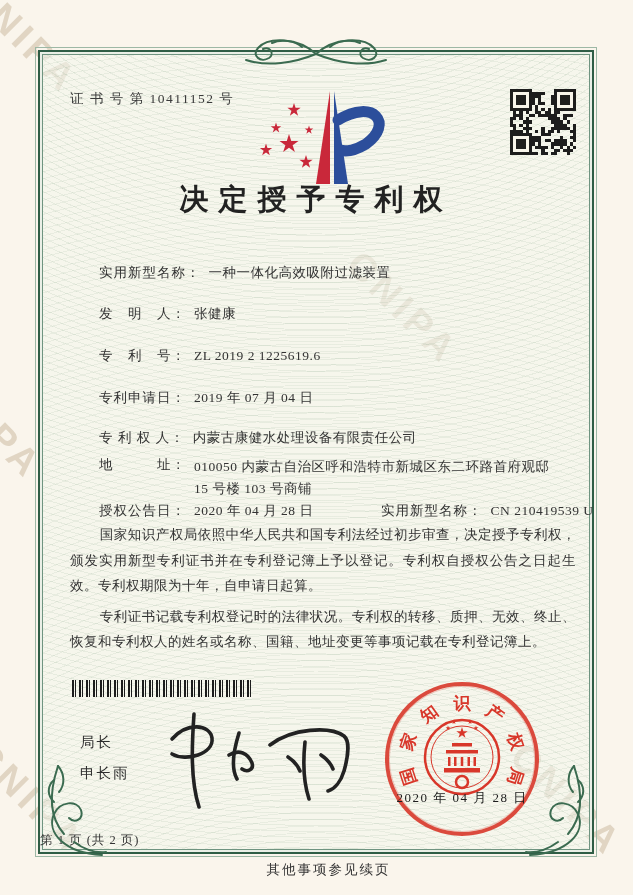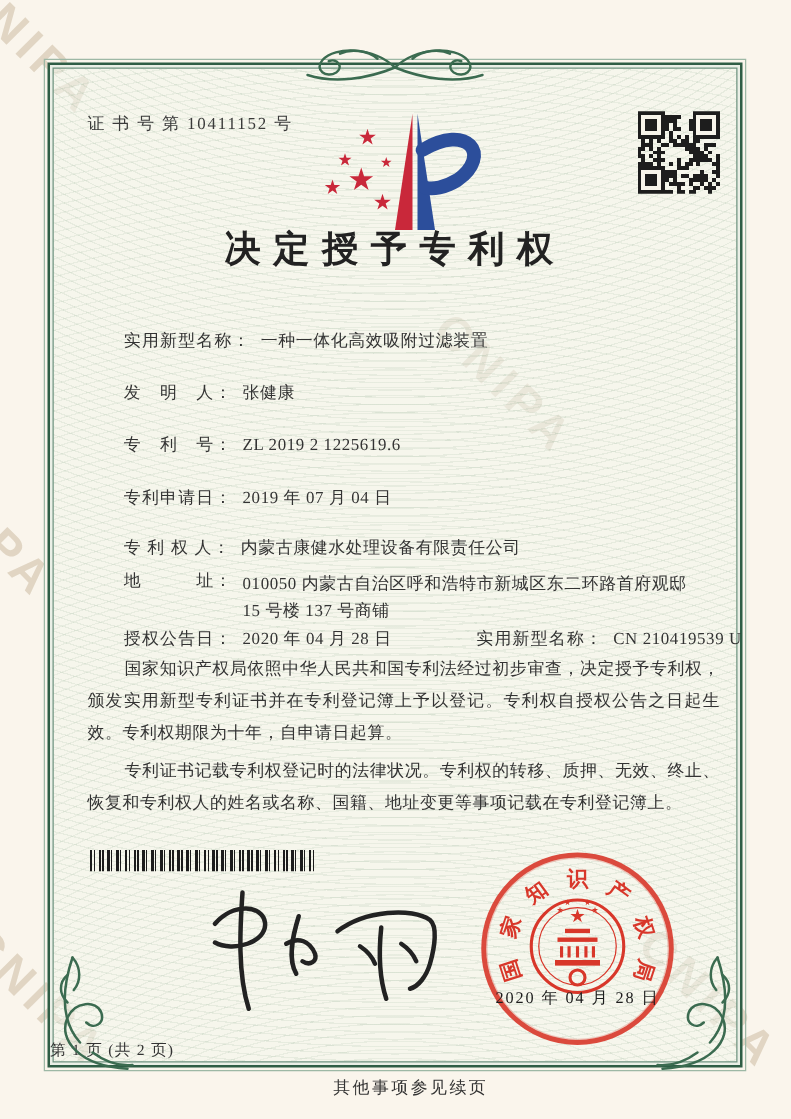--- a/index.html
+++ b/index.html
@@ -305,35 +305,39 @@
       <div class="frow r2">
         <span class="lbl">专　利　号：</span><span class="val">ZL 2019 2 1225619.6</span>
       </div>
       <div class="frow r3">
         <span class="lbl">专利申请日：</span><span class="val">2019 年 07 月 04 日</span>
       </div>
       <div class="frow r4">
         <span class="lbl">专 利 权 人：</span><span class="val">内蒙古康健水处理设备有限责任公司</span>
       </div>
       <div class="frow r5">
-        <span class="lbl">地　　　址：</span><span class="val">010050  内蒙古自治区呼和浩特市新城区东二环路首府观邸 15 号楼 137 号商铺</span>
+        <span class="lbl">地　　　址：</span><span class="val">010050  内蒙古自治区呼和浩特市新城区东二环路首府观邸 15 号楼 103 号商铺</span>
       </div>
       <div class="frow r6">
         <span><span class="lbl">授权公告日：</span><span class="val">2020 年 04 月 28 日</span></span>
         <span class="grant-no"><span class="lbl">实用新型名称：</span><span class="val">CN 210419539 U</span></span>
       </div>
     </div>
 
     <div class="body-text">
       <p>国家知识产权局依照中华人民共和国专利法经过初步审查，决定授予专利权，颁发实用新型专利证书并在专利登记簿上予以登记。专利权自授权公告之日起生效。专利权期限为十年，自申请日起算。</p>
       <p>专利证书记载专利权登记时的法律状况。专利权的转移、质押、无效、终止、恢复和专利权人的姓名或名称、国籍、地址变更等事项记载在专利登记簿上。</p>
     </div>
 
     <div class="barcode"></div>
 
+    <div class="official">
+      <div>局长</div>
+      <div>申长雨</div>
+    </div>
 
     <svg class="signature" width="230" height="110" viewBox="0 0 230 110">
       <g stroke="#222" stroke-width="3.6" fill="none" stroke-linecap="round" stroke-linejoin="round">
         <path d="M30,32 C45,15 68,17 70,31 C72,47 44,55 30,47"></path>
         <path d="M52,7 C50,36 48,72 57,100"></path>
         <path d="M97,26 C92,42 88,60 95,72"></path>
         <path d="M87,48 C97,42 106,46 110,56 C112,62 106,66 100,62"></path>
         <path d="M128,38 C150,21 188,19 202,29 C208,34 206,50 202,64 C199,74 193,82 186,84"></path>
         <path d="M163,35 C161,54 161,74 167,92"></path>
         <path d="M146,50 C152,54 156,59 158,64"></path>

